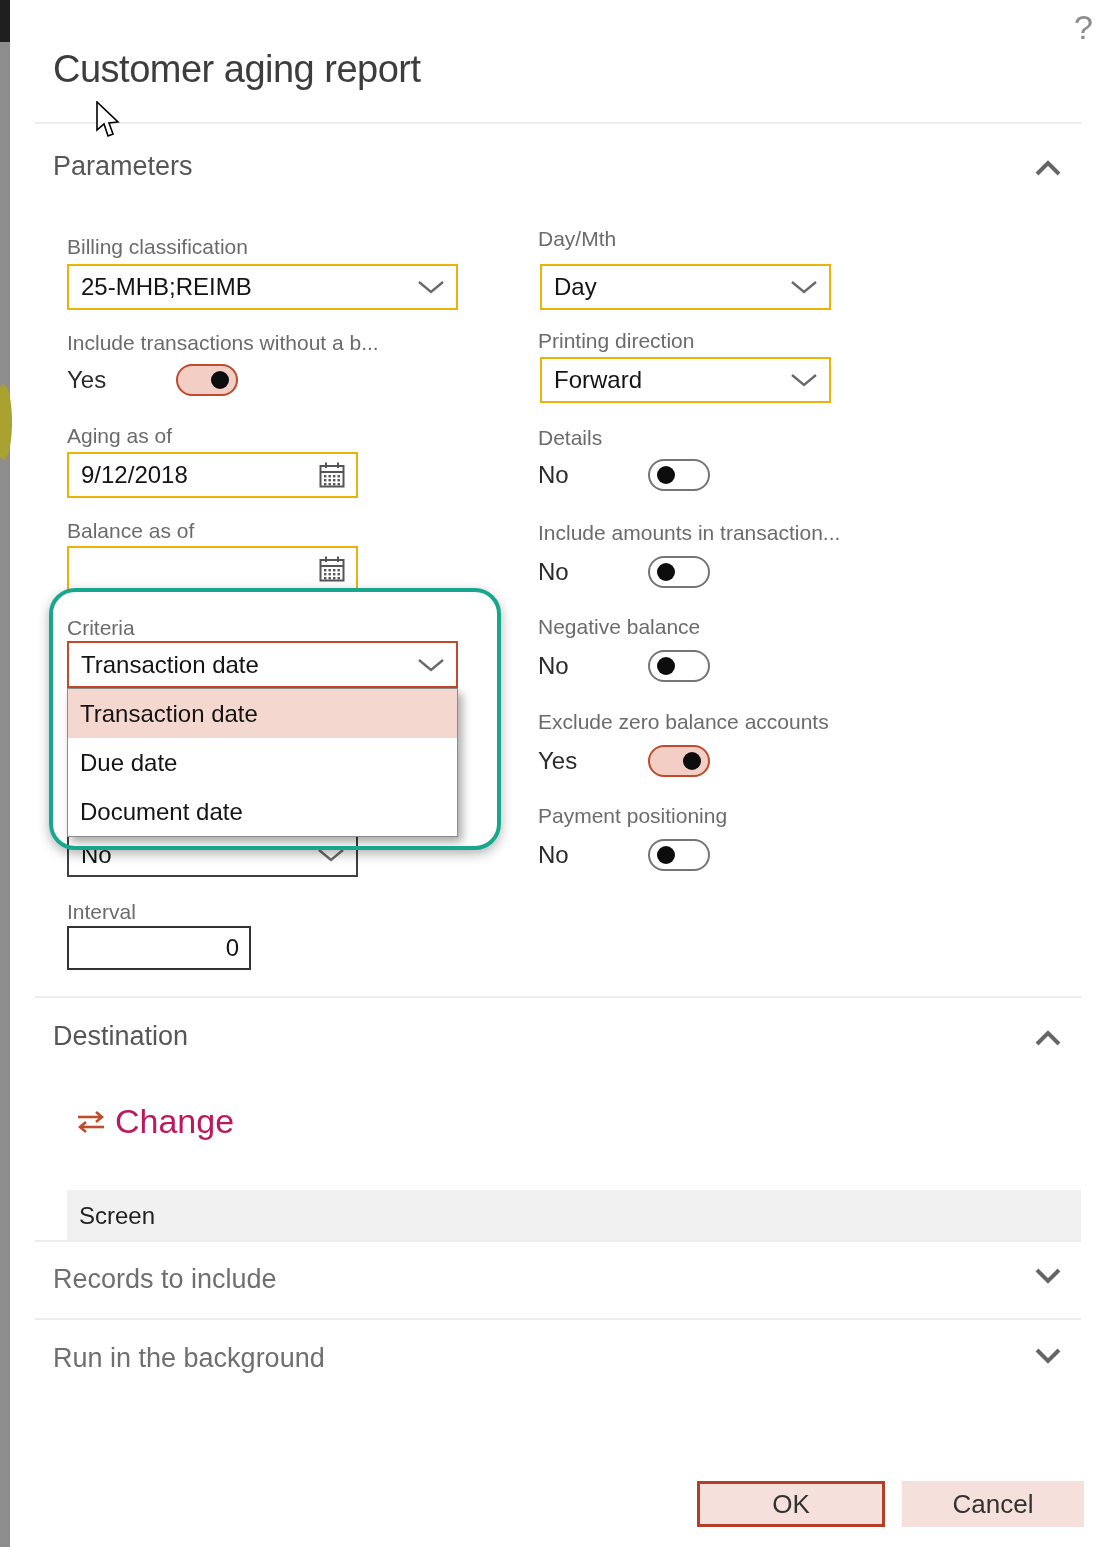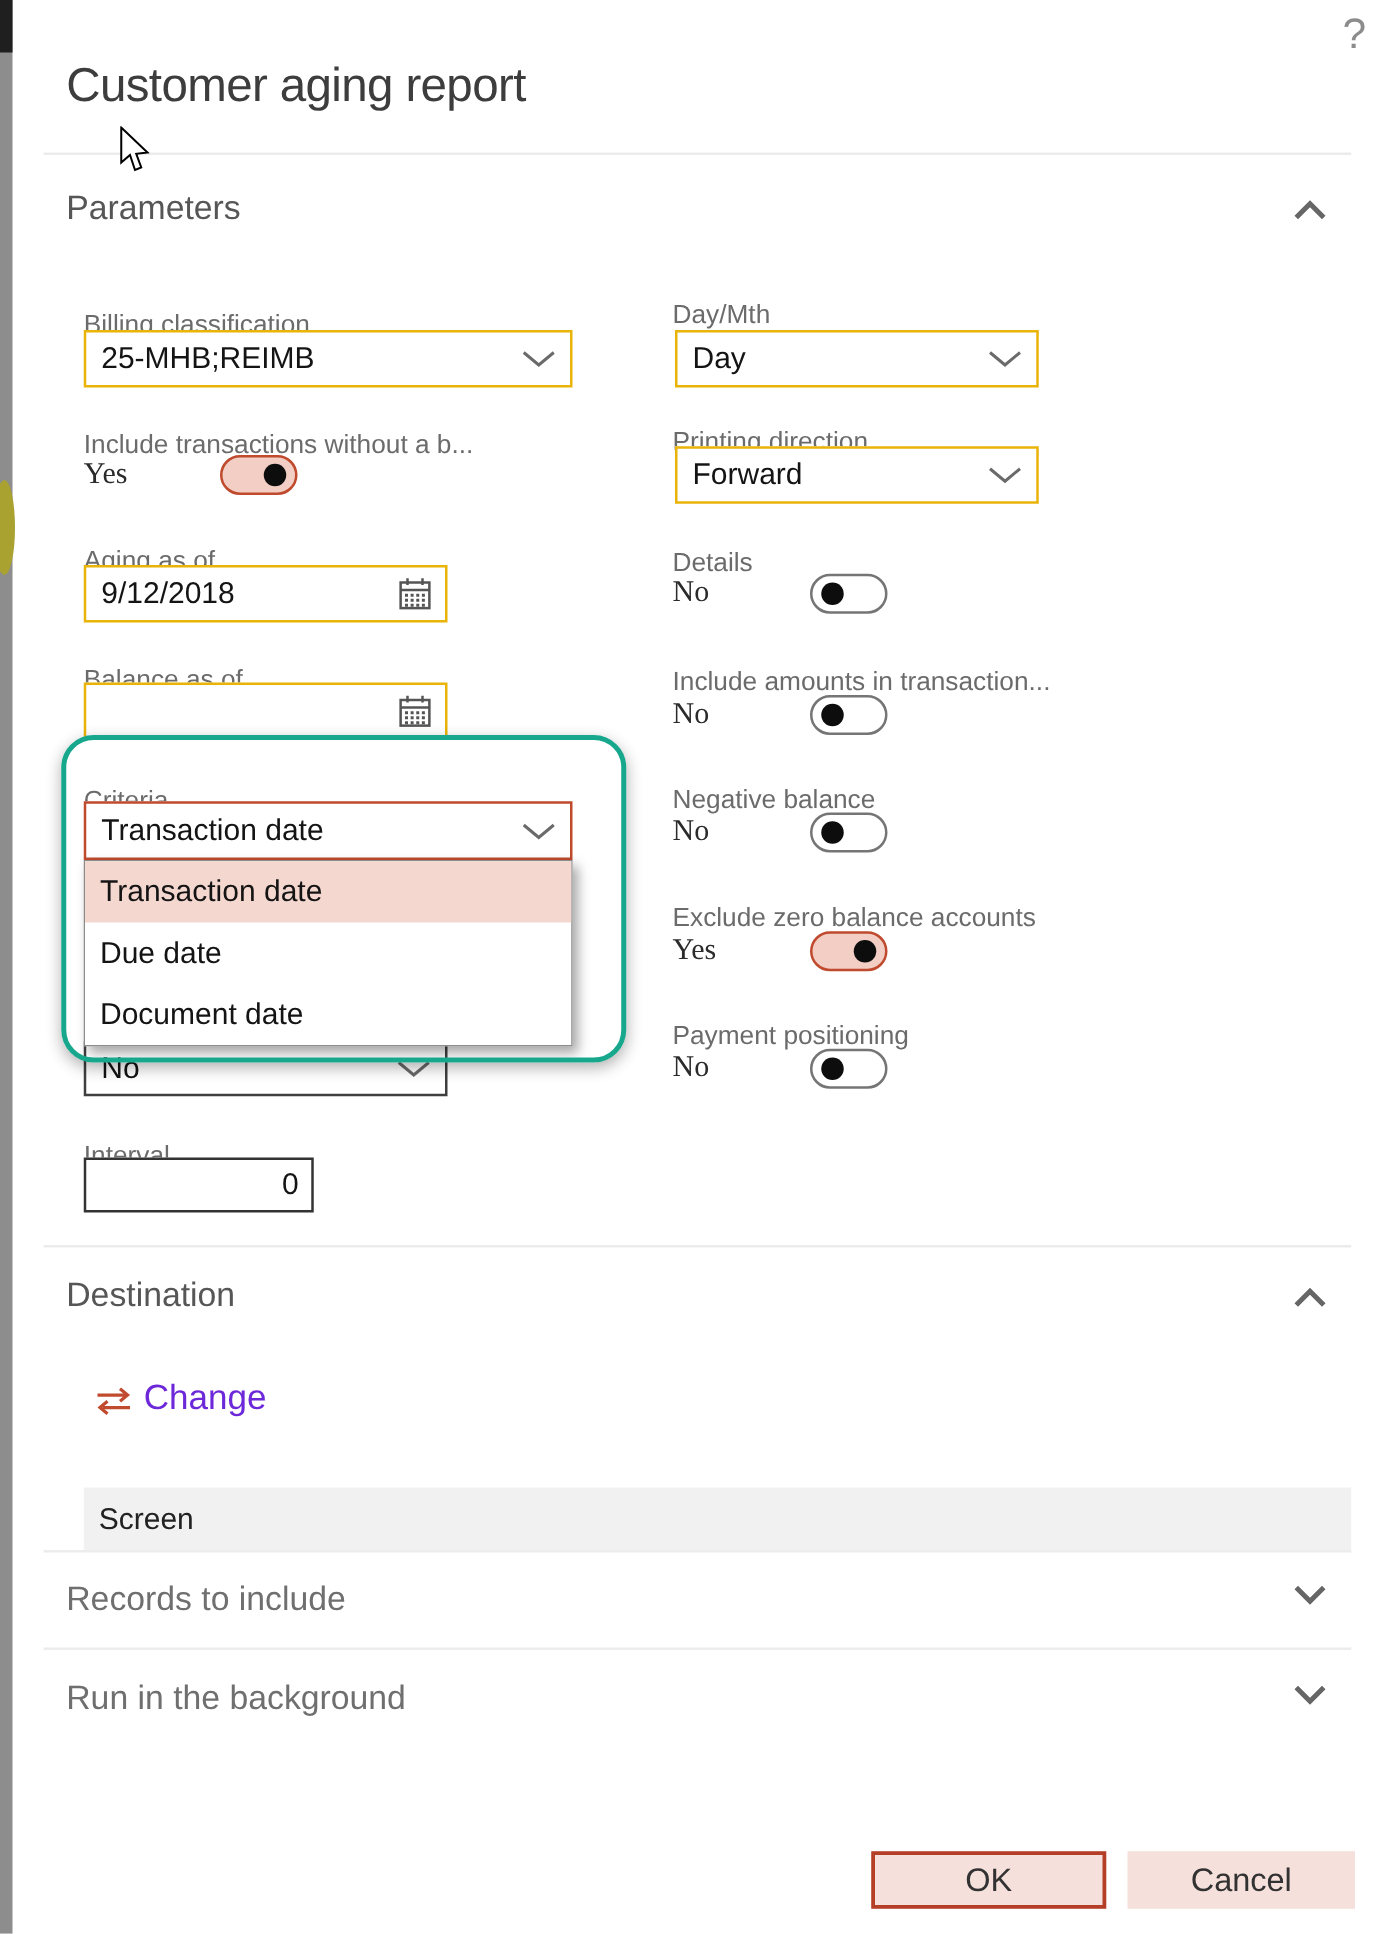--- a/index.html
+++ b/index.html
@@ -13,22 +13,22 @@
 
   .help { position:absolute; left:1074px; top:8px; font-size:34px; font-weight:300; color:#8c8c8c; }
   .title { position:absolute; left:53px; top:48px; font-size:38px; font-weight:300; color:#3d3d3d; letter-spacing:-0.5px; }
 
   .divider { position:absolute; left:35px; width:1046px; height:2px; background:#ececec; }
 
   .sec-header { position:absolute; left:53px; font-size:27px; font-weight:400; color:#565656; }
   .sec-header.dim { color:#6f6f6f; }
   .sec-chev { position:absolute; left:1033px; }
 
-  .fld-label { position:absolute; font-size:21px; color:#6b6b6b; white-space:nowrap;margin-top:13px; }
-  .val-text { position:absolute; font-size:24px; color:#2b2b2b;font-family:Liberation Serif, serif; }
+  .fld-label { position:absolute; font-size:21px; color:#6b6b6b; white-space:nowrap; }
+  .val-text { position:absolute; font-size:24px; color:#2b2b2b; }
 
   .combo, .inputbox { position:absolute; background:#fff; border:2px solid #eab308;
       display:flex; align-items:center; padding:0 10px 0 12px; font-size:24px; color:#141414; }
   .combo .chev, .inputbox .cal { margin-left:auto; display:flex; }
   .combo.accent { border:2px solid #bf4a2d; }
 
   .toggle { position:absolute; width:62px; height:32px; border-radius:16px; }
   .toggle.off { background:#fff; border:2px solid #757575; }
   .toggle.on  { background:#f2cec5; border:2px solid #bf4a2d; }
   .knob { position:absolute; top:50%; transform:translateY(-50%); width:18px; height:18px; border-radius:50%; background:#0d0d0d; }
@@ -37,22 +37,22 @@
 
   .droplist { position:absolute; left:67px; top:688px; width:391px; background:#fff;
       border:1px solid #8c8c8c; box-shadow:4px 5px 9px rgba(0,0,0,0.35); z-index:10; }
   .dl-item { height:49px; display:flex; align-items:center; padding-left:12px; font-size:24px; color:#141414; }
   .dl-item.selected { background:#f4d8d0; }
 
   .highlight-rect { position:absolute; left:49px; top:588px; width:452px; height:262px;
       border:4px solid #17a78c; border-radius:26px; box-shadow:0 4px 12px rgba(0,0,0,0.30);
       z-index:20; pointer-events:none; }
 
-  .change-link { position:absolute; left:75px; top:1102px; display:flex; align-items:flex-end; gap:8px;
-      color:#6d28d9; font-size:28px; cursor:pointer; }
+  .change-link { position:absolute; left:75px; top:1102px; display:flex; align-items:center; gap:8px;
+      color:#be185d; font-size:34px; cursor:pointer; }
   .screen-row { position:absolute; left:67px; top:1162px; width:1014px; height:51px; background:#f1f1f1;
       display:flex; align-items:center; padding-left:12px; font-size:24px; color:#222;margin-top:28px; }
 
   .btn { position:absolute; top:1481px; height:46px; display:flex; align-items:center; justify-content:center;
       font-size:26px; color:#323232; background:#f5e0db; }
   .btn.primary { border:3px solid #b43e26; }
 
   .cursor { position:absolute; left:95px; top:101px; z-index:30; pointer-events:none; }
 </style>
 </head>

